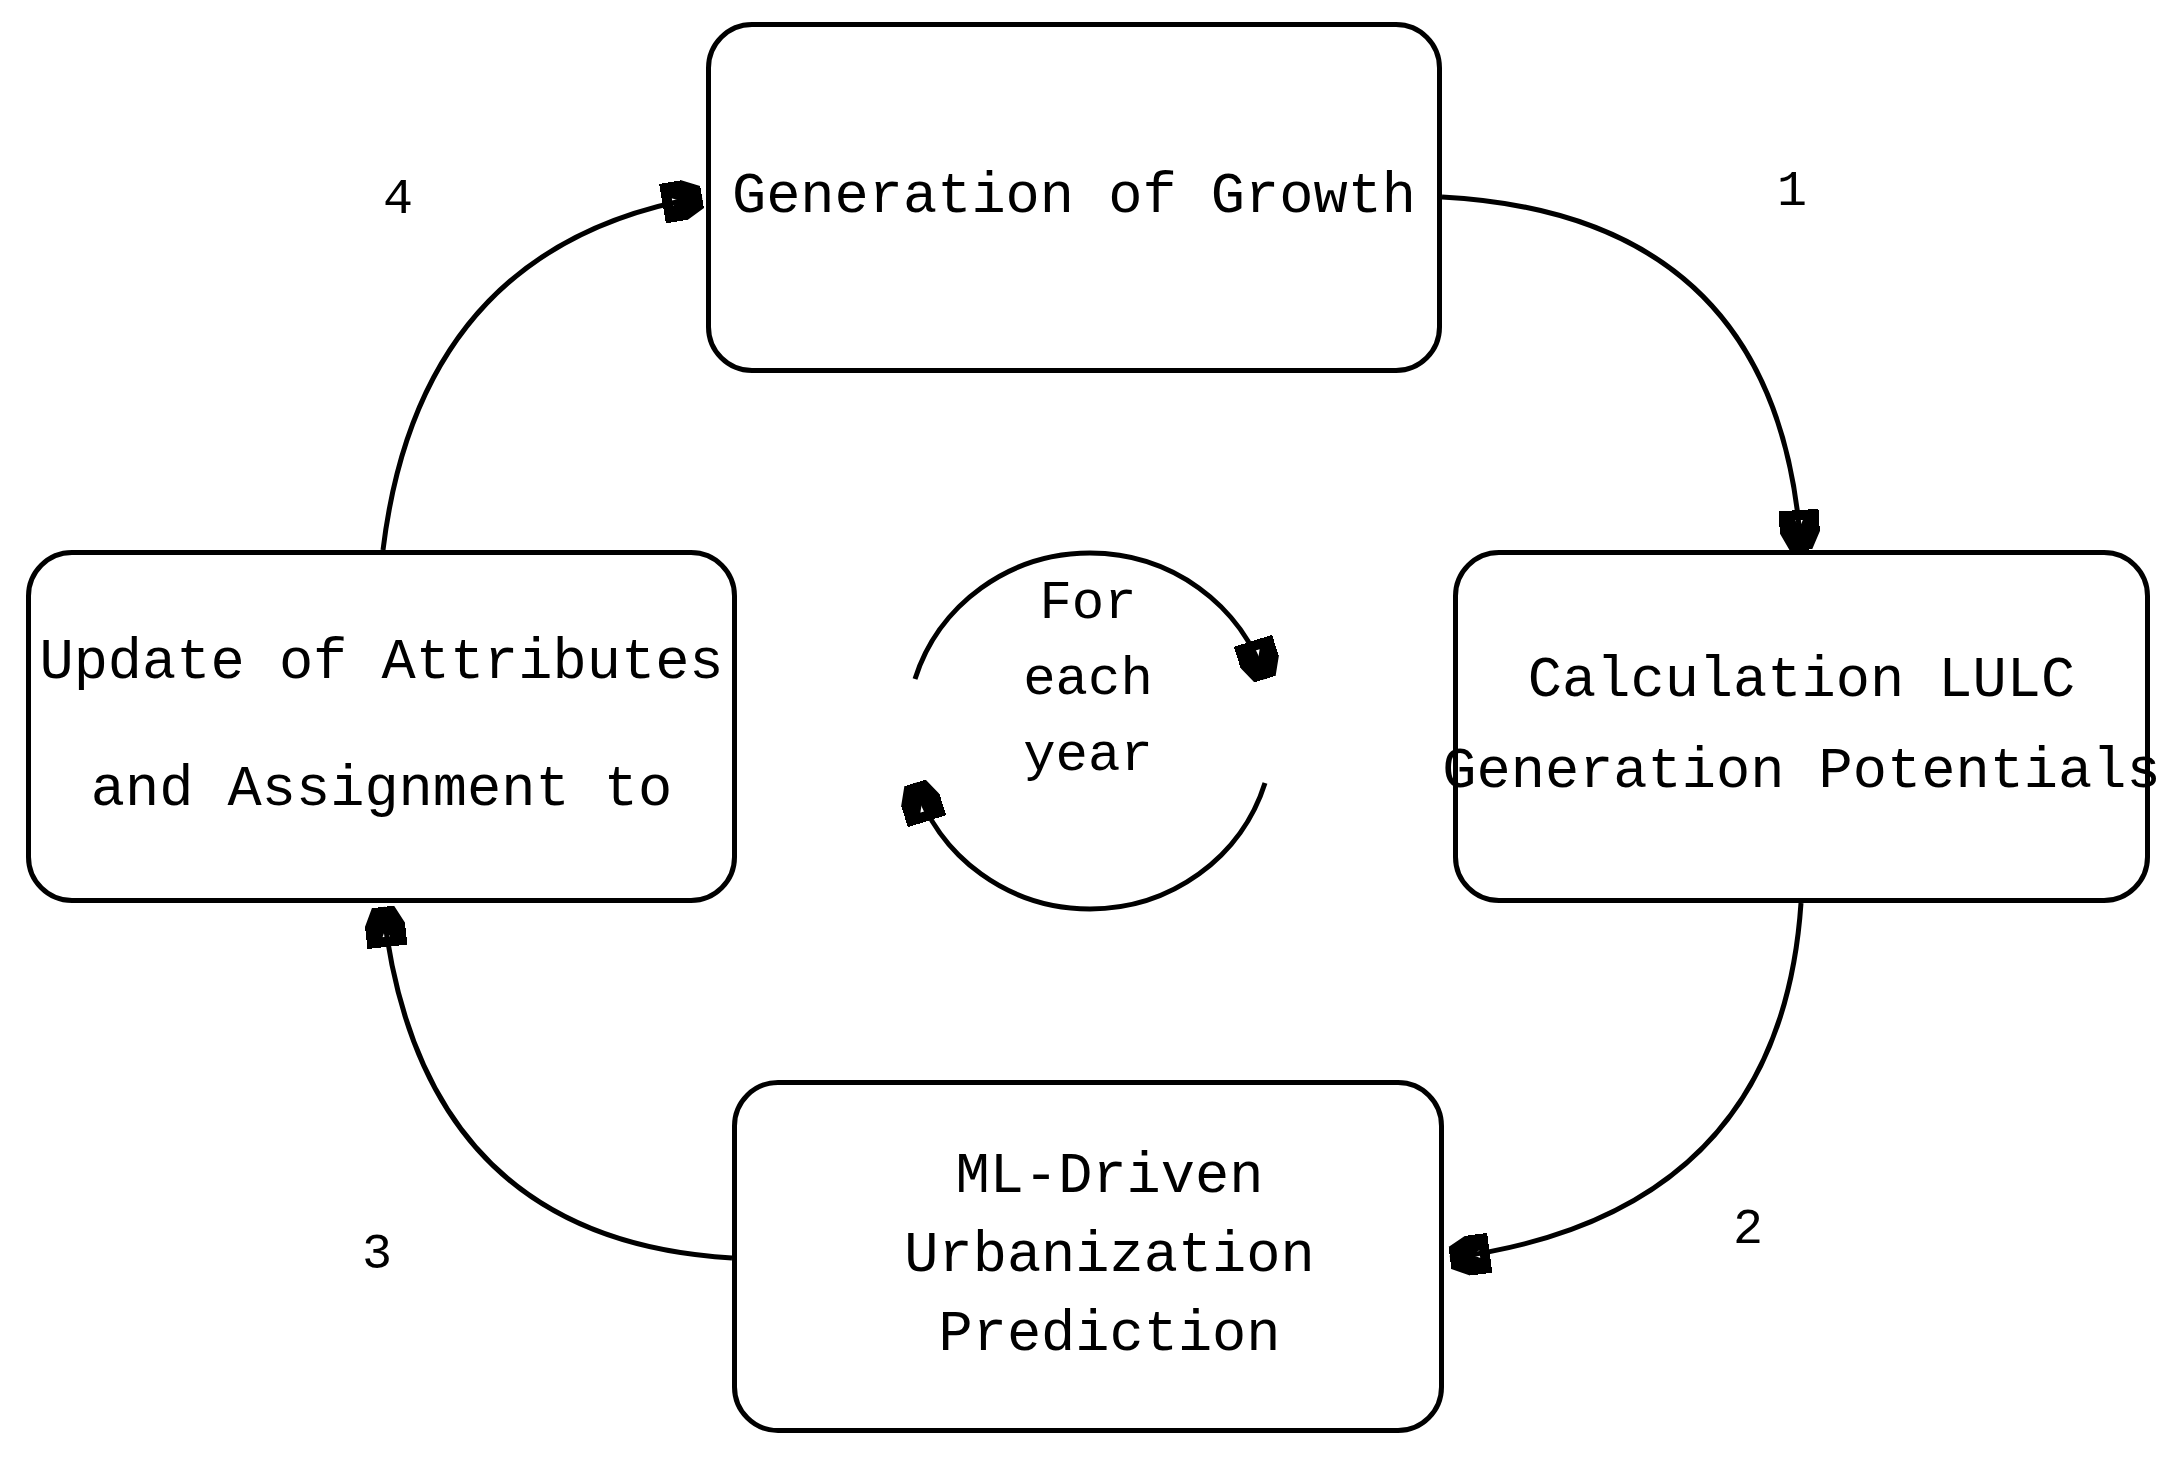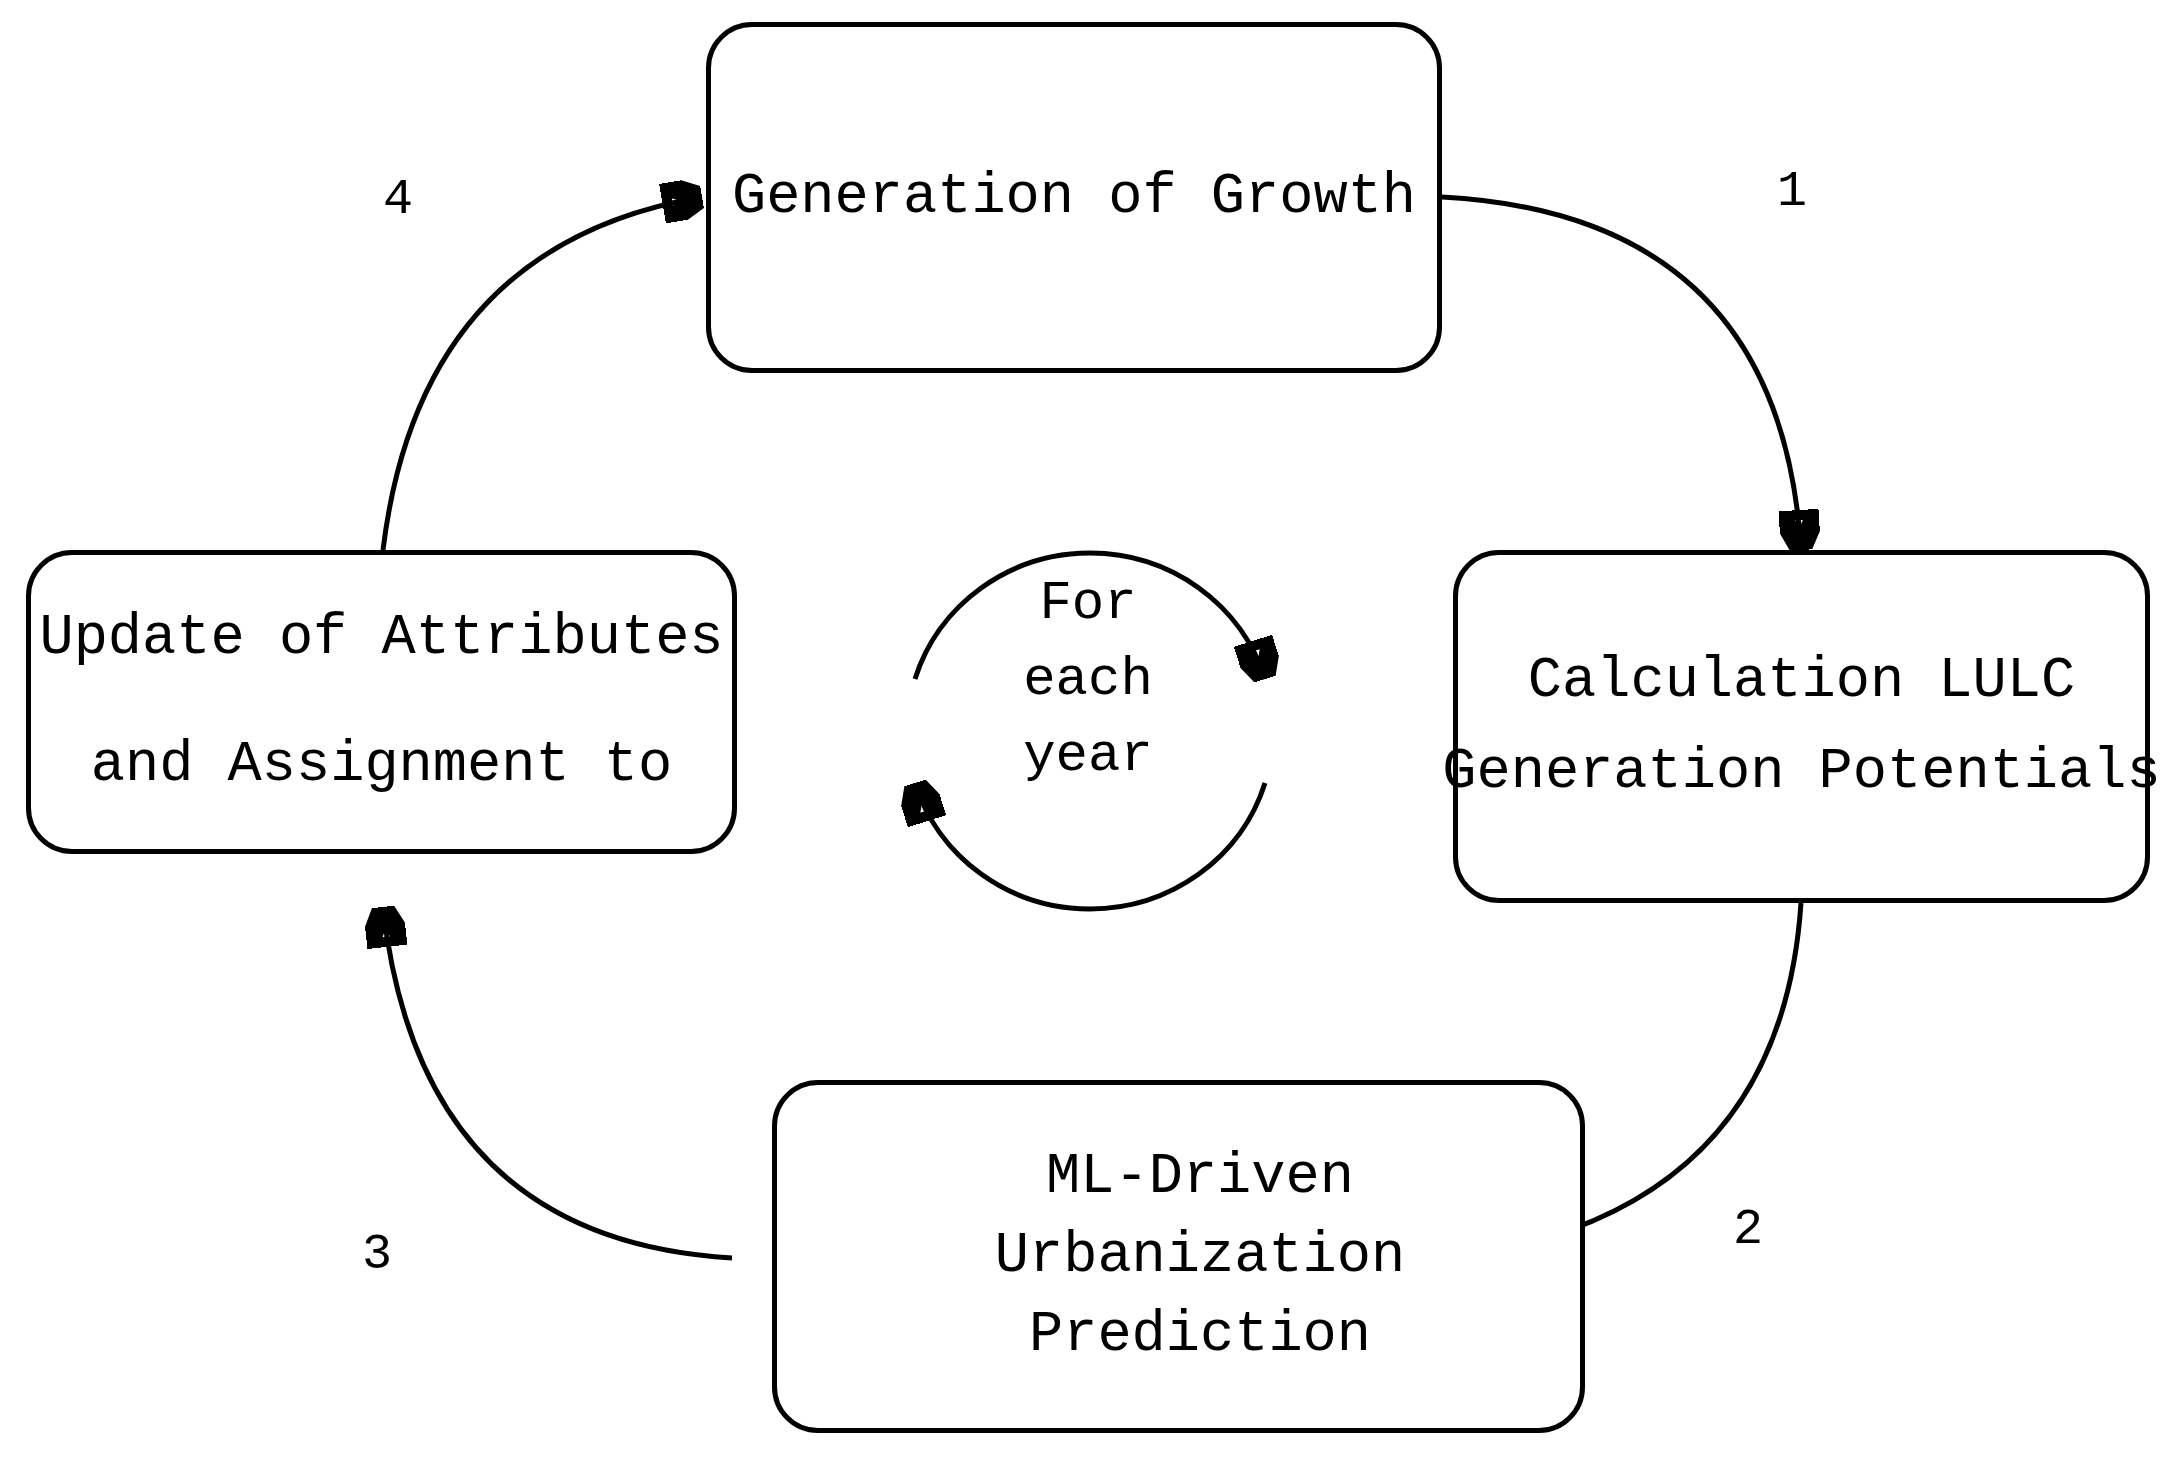--- a/index.html
+++ b/index.html
@@ -35,22 +35,22 @@
     flex-direction:column;
     justify-content:center;
     align-items:center;
     text-align:center;
     font-size:57px;
     line-height:79px;
     white-space:nowrap;
   }
   .node-top   {left:706px;  top:22px;   width:736px; height:351px;}
   .node-right {left:1453px; top:550px;  width:697px; height:353px;gap:12px;}
-  .node-bottom{left:772px;  top:1080px; width:813px; height:353px;padding-left:43px;}
-  .node-left  {left:26px;   top:550px;  width:711px; height:304px;gap:48px;}
+  .node-bottom{left:732px;  top:1080px; width:712px; height:353px;padding-left:43px;}
+  .node-left  {left:26px;   top:550px;  width:711px; height:353px;gap:48px;}
   .loop-text{
     position:absolute;
     left:938px; top:566px;
     width:300px;
     text-align:center;
     font-size:54px;
     line-height:76px;
   }
   .arrow-label{
     position:absolute;

